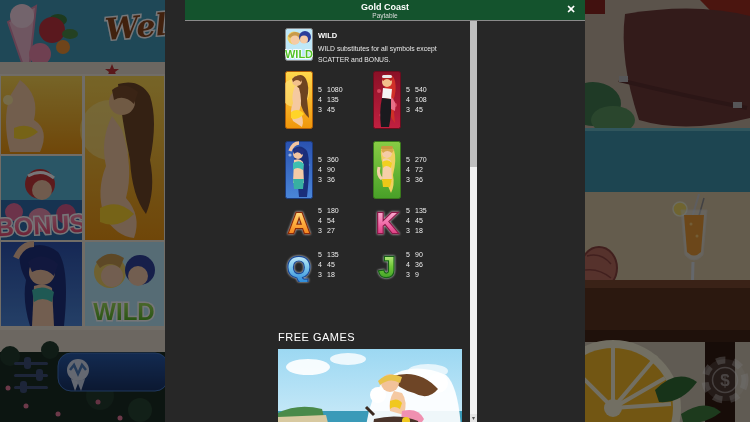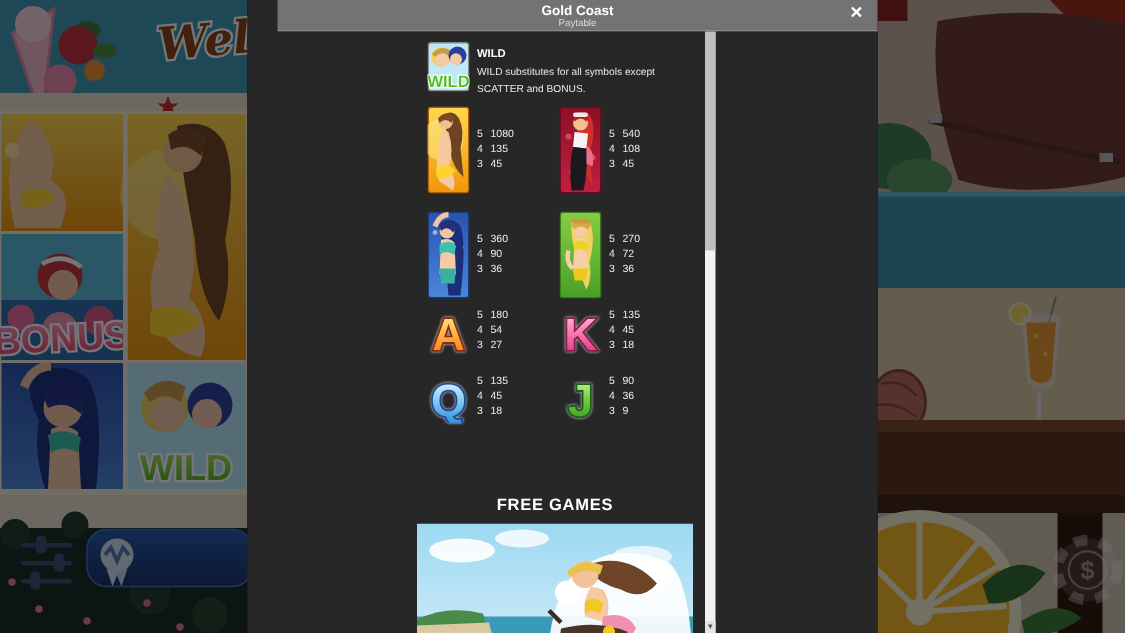--- a/index.html
+++ b/index.html
@@ -4,21 +4,21 @@
 <style>
   html,body{margin:0;padding:0;background:#000;}
   .screen{position:relative;width:750px;height:422px;overflow:hidden;background:#101014;
           font-family:"Liberation Sans",sans-serif;}
   .bg-strip{position:absolute;top:0;height:422px;overflow:hidden;}
   .bg-left{left:0;width:165px;}
   .bg-right{left:585px;width:165px;}
   .dim-overlay{position:absolute;left:0;top:0;width:750px;height:422px;background:rgba(6,6,10,0.55);z-index:5;}
   
   .modal{position:absolute;left:165px;top:0;width:420px;height:422px;z-index:10;background:#272727;}
-  .modal-header{position:relative;height:20px;background:#737373;border-bottom:1px solid #8a8a8a;
+  .modal-header{position:relative;height:20px;background:#14532d;border-bottom:1px solid #8a8a8a;
                 color:#fff;text-align:center;margin-left:20px;}
   .modal-title{font-size:9px;font-weight:bold;line-height:10px;padding-top:2px;}
   .modal-subtitle{font-size:6.5px;color:#dcdcdc;line-height:7px;}
   .close-btn{position:absolute;right:6px;top:1px;width:16px;height:16px;color:#fff;font-size:11px;
              font-weight:bold;line-height:16px;text-align:center;cursor:pointer;}
   .modal-body{position:relative;height:401px;overflow:hidden;background:#272727;}
   .scroll-pane{position:absolute;left:0;top:0;width:305px;height:401px;}
   
   .scrollbar{position:absolute;left:305px;top:0;width:7px;height:401px;background:#f2f2f2;}
   .scroll-thumb{position:absolute;left:0;top:0;width:7px;height:146px;background:#bfbfbf;}
@@ -29,22 +29,22 @@
   .wild-title{position:absolute;left:153px;top:10px;font-size:7.5px;font-weight:bold;color:#fff;}
   .wild-desc{position:absolute;left:153px;top:22px;width:148px;font-size:6.8px;line-height:11px;color:#e8e8e8;}
   
   .paycell{position:absolute;display:flex;}
   .pays{margin-left:5px;color:#ededed;font-size:7px;}
   .paycell.tall .pays{margin-top:14px;}
   .paycell.short .pays{margin-top:2px;}
   .payrow{height:10px;line-height:10px;white-space:nowrap;}
   .cnt{display:inline-block;width:9px;}
   .letter-svg{filter:drop-shadow(0 0 1px rgba(255,255,255,0.85));}
-  .fg-heading{position:absolute;left:113px;top:310px;width:184px;text-align:center;color:#fff;
-              font-size:11px;font-weight:bold;letter-spacing:0.5px;}
+  .fg-heading{position:absolute;left:113px;top:310px;width:184px;text-align:left;color:#fff;
+              font-size:11px;font-weight:normal;letter-spacing:0.5px;}
   .fg-image{position:absolute;left:113px;top:328px;}
 </style>
 </head>
 <body>
 
 <svg width="0" height="0" style="position:absolute">
   <defs>
     <linearGradient id="gA" x1="0" y1="0" x2="0" y2="1">
         <stop offset="0" stop-color="#fff0a0"></stop>
         <stop offset="0.5" stop-color="#ffb040"></stop>

